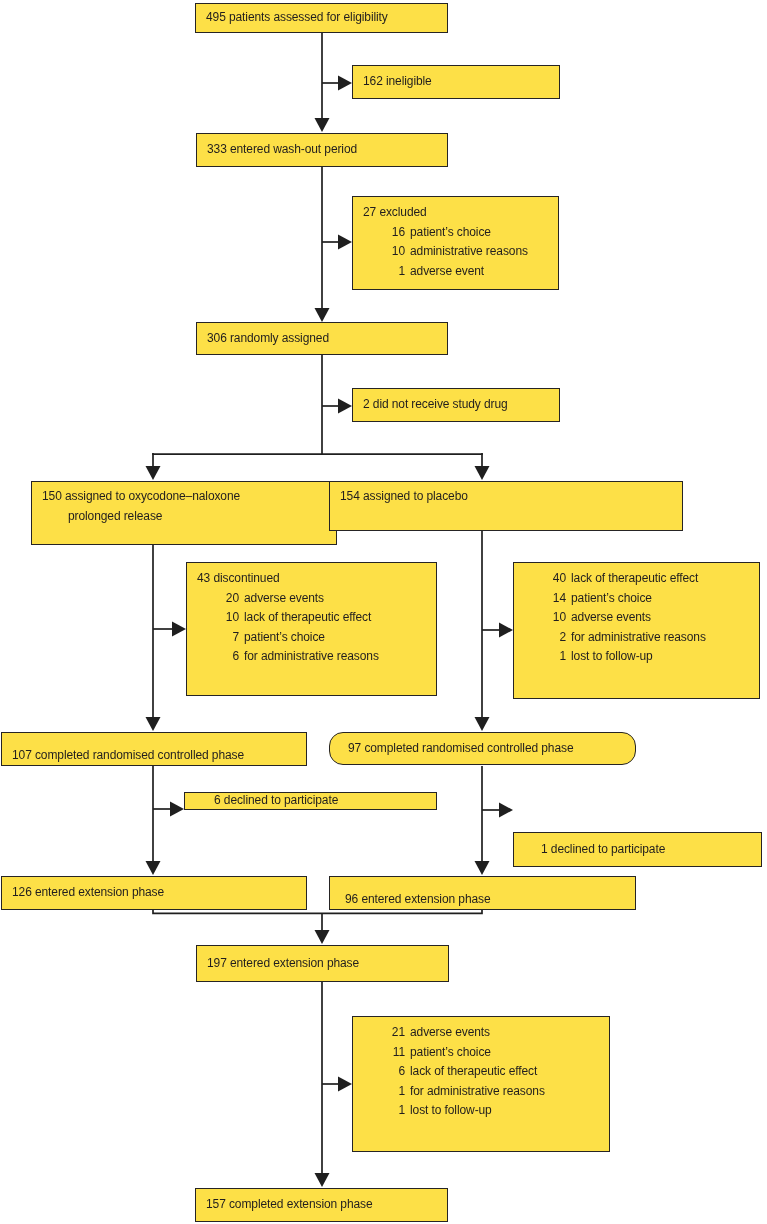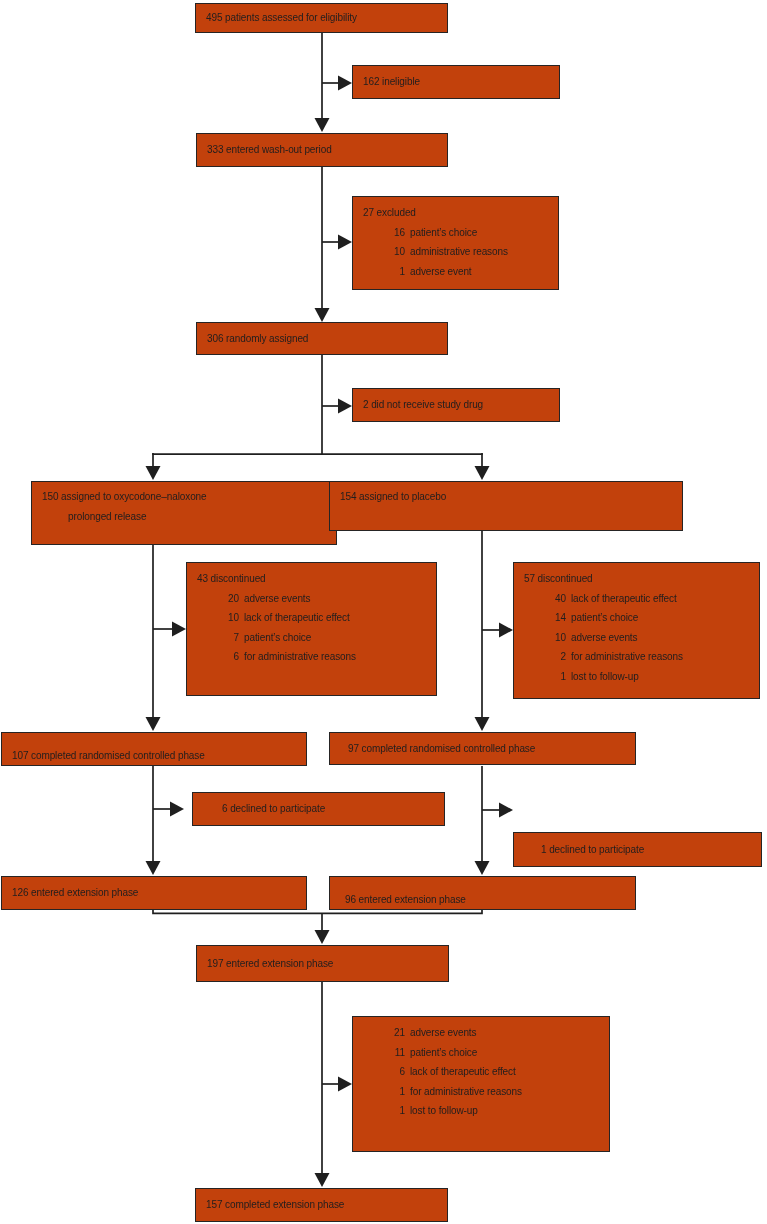--- a/index.html
+++ b/index.html
@@ -2,22 +2,22 @@
 <html><head>
 <meta charset="utf-8">
 <style>
   html,body{margin:0;padding:0;background:#ffffff;}
   .stage{
     position:relative;width:767px;height:1224px;background:#ffffff;
     font-family:"Liberation Sans",sans-serif;color:#211e1e;overflow:hidden;
   }
   .wires{position:absolute;left:0;top:0;pointer-events:none;}
   .box{
-    position:absolute;background:#c2410c;border:1.5px solid #262424;
-    box-sizing:border-box;font-size:10px;line-height:19.5px;
+    position:absolute;background:#fde047;border:1.5px solid #262424;
+    box-sizing:border-box;font-size:12px;line-height:19.5px;
     letter-spacing:-0.1px;white-space:nowrap;
   }
   .c{display:flex;align-items:center;padding-left:10px;}
   .multi{padding:6px 4px 0 10px;}
   .sub{display:flex;}
   .sub .num{flex:none;width:42px;text-align:right;}
   .sub .txt{margin-left:5px;}
   .arm{padding:5px 4px 0 10px;}
   .arm .l2{padding-left:26px;}
 
@@ -26,22 +26,22 @@
   #b-inelig    {left:352px;top:65px;  width:208px;height:34px;}
   #b-washout   {left:196px;top:133px; width:252px;height:34px;}
   #b-excluded  {left:352px;top:196px; width:207px;height:94px;}
   #b-random    {left:196px;top:322px; width:252px;height:33px;}
   #b-nodrug    {left:352px;top:388px; width:208px;height:34px;}
   #b-oxyarm    {left:1px;  top:481px; width:306px;height:64px;margin-left:30px;}
   #b-placarm   {left:329px;top:481px; width:354px;height:50px;}
   #b-disc43    {left:186px;top:562px; width:251px;height:134px;}
   #b-disc57    {left:513px;top:562px; width:247px;height:137px;}
   #b-comp107   {left:1px;  top:732px; width:306px;height:34px;align-items:flex-end;}
-  #b-comp97    {left:329px;top:732px; width:307px;height:33px;padding-left:18px;}
-  #b-decl6     {left:192px;top:792px; width:253px;height:34px;padding-left:29px;}
+  #b-comp97    {left:329px;top:732px; width:307px;height:33px;padding-left:18px;border-radius:14px;}
+  #b-decl6     {left:184px;top:792px; width:253px;height:18px;padding-left:29px;}
   #b-decl1     {left:513px;top:832px; width:249px;height:35px;padding-left:27px;}
   #b-ext101    {left:1px;  top:876px; width:306px;height:34px;}
   #b-ext96     {left:329px;top:876px; width:307px;height:34px;padding-left:15px;align-items:flex-end;}
   #b-ext197    {left:196px;top:945px; width:253px;height:37px;}
   #b-disc40    {left:352px;top:1016px;width:258px;height:136px;}
   #b-comp157   {left:195px;top:1188px;width:253px;height:34px;}
 </style>
 </head>
 <body>
 
@@ -137,21 +137,20 @@
       <span class="num">7</span>
       <span class="txt">patient’s choice</span>
     </div>
     <div class="sub">
       <span class="num">6</span>
       <span class="txt">for administrative reasons</span>
     </div>
   </div>
 
   <div class="box multi" id="b-disc57">
-    <div>57 discontinued</div>
     <div class="sub">
       <span class="num">40</span>
       <span class="txt">lack of therapeutic effect</span>
     </div>
     <div class="sub">
       <span class="num">14</span>
       <span class="txt">patient’s choice</span>
     </div>
     <div class="sub">
       <span class="num">10</span>

